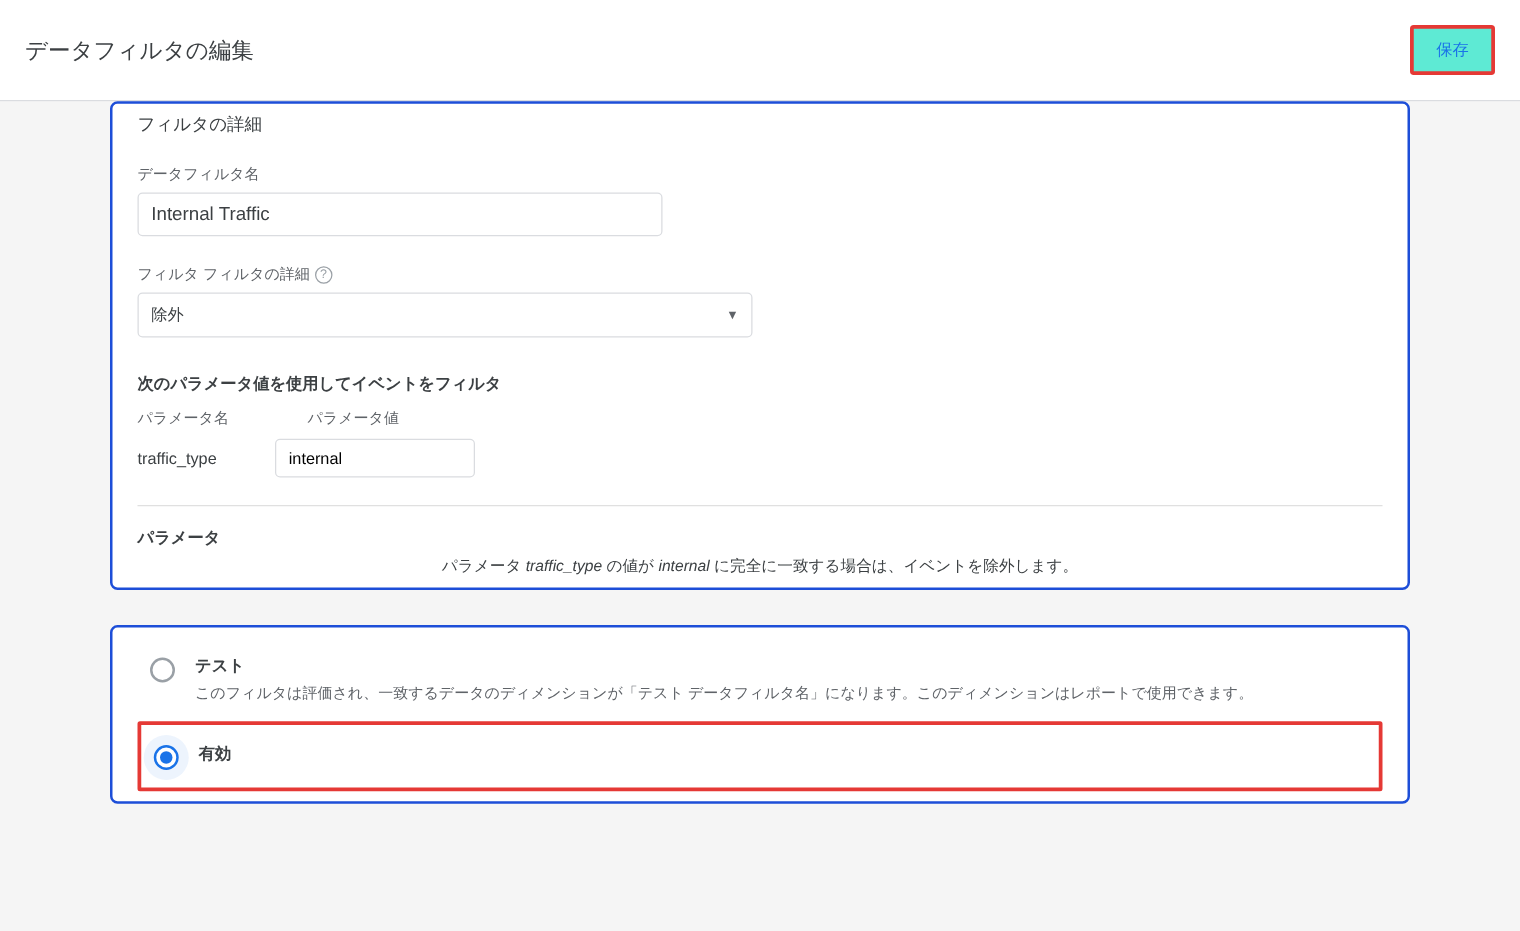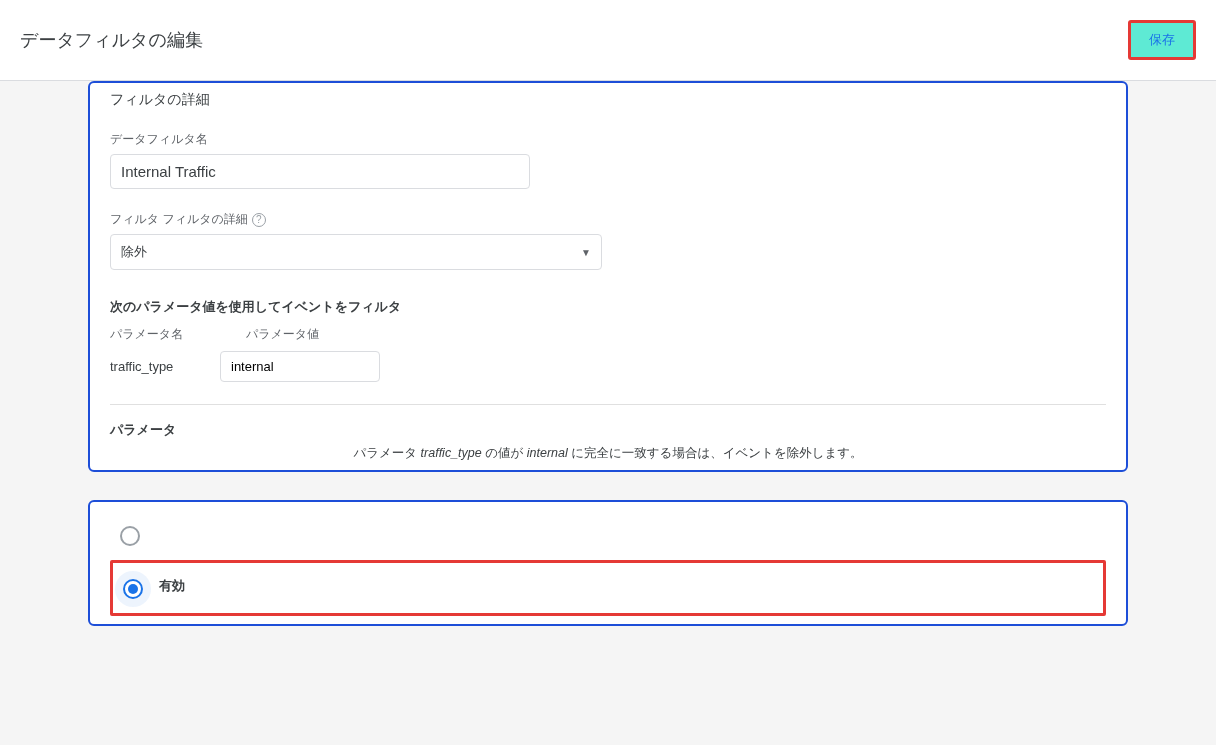--- a/index.html
+++ b/index.html
@@ -212,20 +212,24 @@
     <div class="summary-title">パラメータ</div>
     <div class="summary-text">
       <span>パラメータ </span><em>traffic_type</em><span> の値が </span><em>internal</em><span> に完全に一致する場合は、イベントを除外します。</span>
     </div>
   </div>
 
   <div class="card">
 
     <div class="radio-row">
       <div class="radio-circle"></div>
+      <div class="radio-content">
+        <div class="radio-title">テスト</div>
+        <div class="radio-desc">このフィルタは評価され、一致するデータのディメンションが「テスト データフィルタ名」になります。このディメンションはレポートで使用できます。</div>
+      </div>
     </div>
 
     <div class="radio-row highlighted">
       <div class="radio-circle checked"></div>
       <div class="radio-content">
         <div class="radio-title">有効</div>
 
       </div>
     </div>
 

